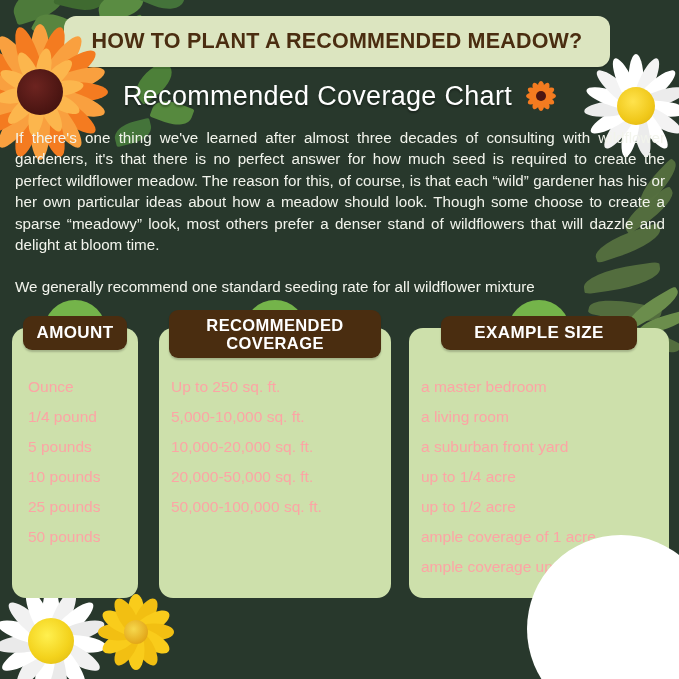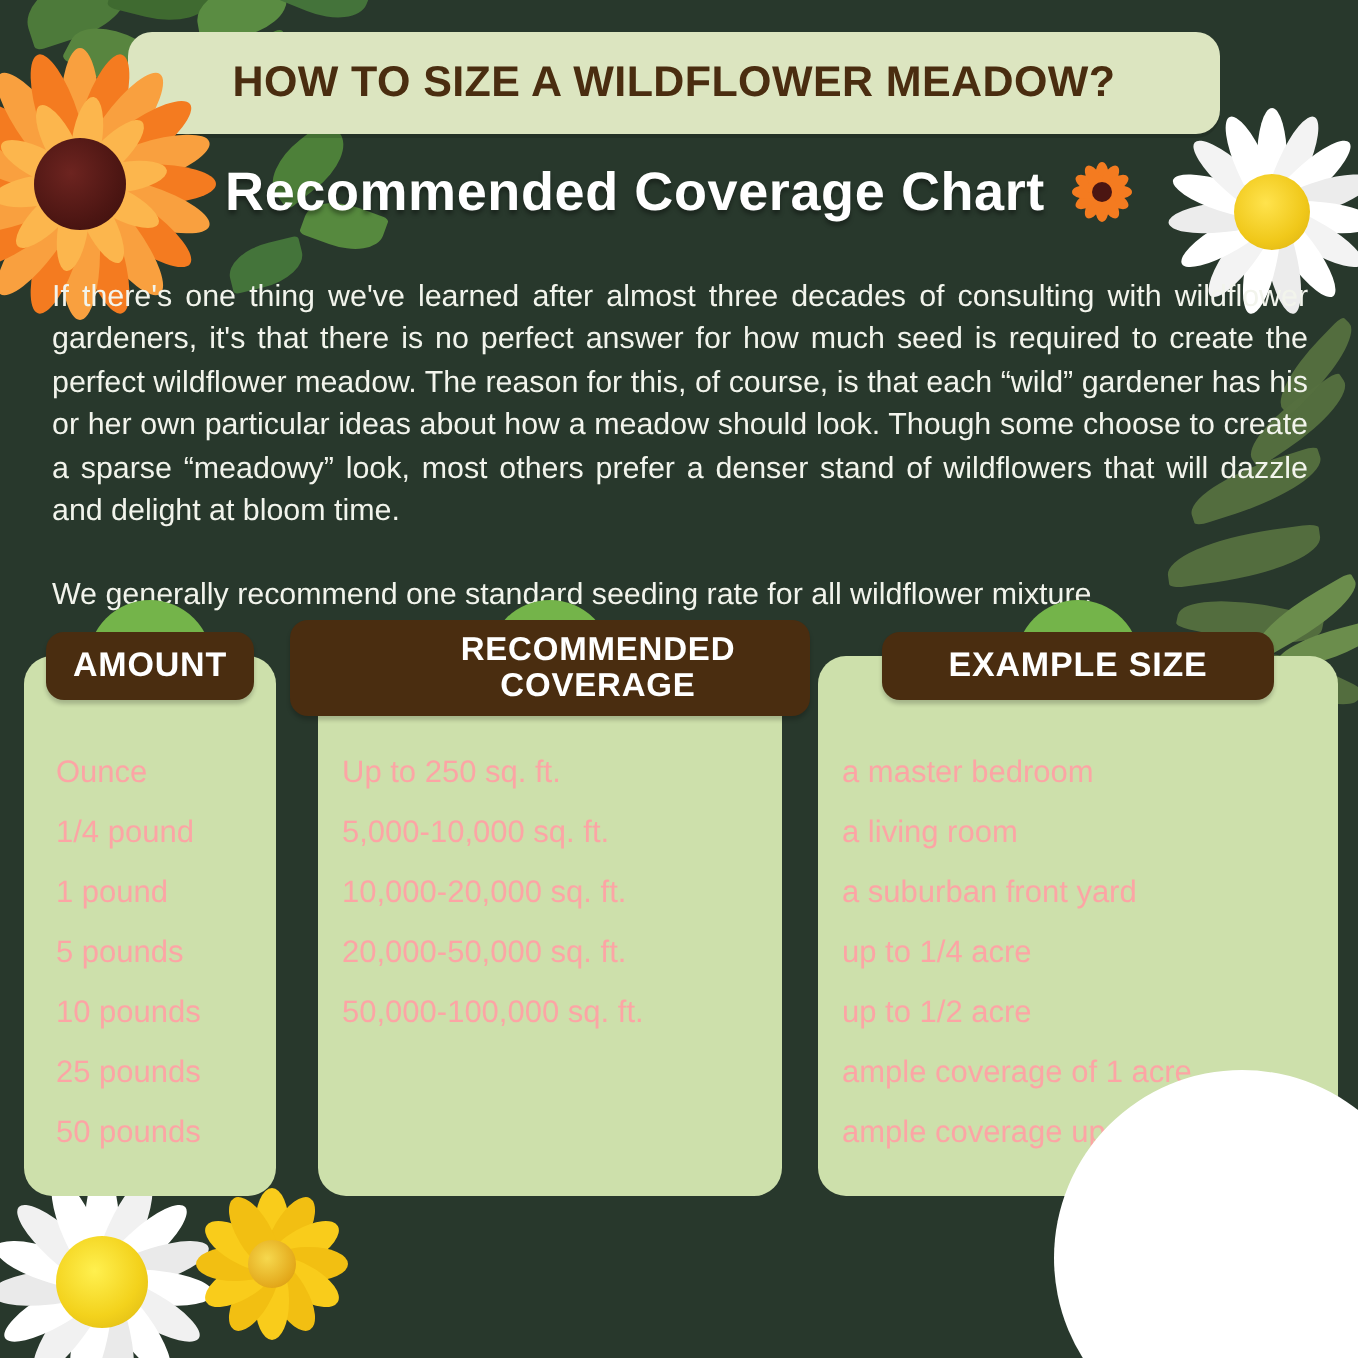--- a/index.html
+++ b/index.html
@@ -40,31 +40,31 @@
   #title-text{
     color:#4a2d10;font-weight:bold;font-size:21.5px;letter-spacing:.2px;
     white-space:nowrap;font-family:"Liberation Sans",sans-serif;
   }
 
   #subtitle-row{
     position:absolute;left:0;top:74px;width:679px;height:44px;
     display:flex;align-items:center;justify-content:center;gap:14px;
   }
   #subtitle-text{
-    color:#ffffff;font-weight:bold;font-size:27px;letter-spacing:.3px;
+    color:#ffffff;font-weight:normal;font-size:27px;letter-spacing:.3px;
     white-space:nowrap;text-shadow:0 2px 2px rgba(0,0,0,.35);
   }
 
   
   #body-copy{
     position:absolute;left:14px;top:126px;width:652px;
     color:#f2f4ec;font-size:15.2px;line-height:21.4px;
     text-align:justify;
   }
-  #body-copy p{margin:12px;}
+  #body-copy p{margin:1px;}
   #body-copy p.second{margin-top:21px;text-align:left;}
 
   
   #columns{position:absolute;left:0;top:300px;width:537px;height:300px;}
   .col{position:absolute;top:0;}
   .col-panel{
     position:absolute;left:0;top:28px;
     background:#cde0ab;border-radius:14px;
   }
   .col-bump{
@@ -90,21 +90,21 @@
   }
 
   
   #col-amount{left:12px;width:126px;}
   #col-amount .col-panel{width:126px;height:270px;}
   #col-amount .col-head{width:104px;height:34px;font-size:17px;}
   #col-amount .col-list{padding-left:16px;top:72px;}
 
   #col-coverage{left:159px;width:232px;}
   #col-coverage .col-panel{width:232px;height:270px;}
-  #col-coverage .col-head{width:212px;height:48px;font-size:16.5px;top:10px;padding-left:48px;}
+  #col-coverage .col-head{width:212px;height:48px;font-size:16.5px;top:10px;}
   #col-coverage .col-list{padding-left:12px;top:72px;}
 
   #col-example{left:409px;width:260px;}
   #col-example .col-panel{width:260px;height:270px;}
   #col-example .col-head{width:196px;height:34px;font-size:17px;}
   #col-example .col-list{padding-left:12px;top:72px;}
 
   
   #logo-disc{
     position:absolute;right:-36px;bottom:-44px;
@@ -142,21 +142,21 @@
     <div class="lf" style="left:40px;top:26px;width:60px;height:18px;transform:rotate(-34deg);"></div>
     <div class="lf" style="left:52px;top:0px;width:54px;height:16px;transform:rotate(-46deg);"></div>
     <div class="lf" style="left:44px;top:156px;width:58px;height:17px;transform:rotate(26deg);"></div>
   </div>
   <div id="right-sprig-top">
     <div class="lf" style="left:30px;top:0px;width:60px;height:16px;transform:rotate(-30deg);"></div>
     <div class="lf" style="left:44px;top:16px;width:52px;height:14px;transform:rotate(-14deg);"></div>
   </div>
 
   <div id="title-banner">
-    <span id="title-text">HOW TO SIZE A WILDFLOWER MEADOW?</span>
+    <span id="title-text">HOW TO PLANT A RECOMMENDED MEADOW?</span>
   </div>
 
   <div id="subtitle-row">
     <span id="subtitle-text">Recommended Coverage Chart</span>
     <span class="flower" style="position:relative;width:30px;height:30px;display:inline-block;">
       <span class="petals">
         <span class="petal" style="width:7px;height:15px;background:#f47b20;transform:translate(-50%,-100%) rotate(0deg);"></span>
         <span class="petal" style="width:7px;height:15px;background:#f47b20;transform:translate(-50%,-100%) rotate(30deg);"></span>
         <span class="petal" style="width:7px;height:15px;background:#f47b20;transform:translate(-50%,-100%) rotate(60deg);"></span>
         <span class="petal" style="width:7px;height:15px;background:#f47b20;transform:translate(-50%,-100%) rotate(90deg);"></span>
@@ -280,21 +280,20 @@
 
     <div class="col" id="col-amount">
       <div class="col-panel"></div>
       <div class="col-bump"></div>
       <div class="col-head">
         <span>AMOUNT</span>
       </div>
       <ul class="col-list">
         <li>Ounce</li>
         <li>1/4 pound</li>
-        <li>1 pound</li>
         <li>5 pounds</li>
         <li>10 pounds</li>
         <li>25 pounds</li>
         <li>50 pounds</li>
       </ul>
     </div>
 
     <div class="col" id="col-coverage">
       <div class="col-panel"></div>
       <div class="col-bump"></div>

